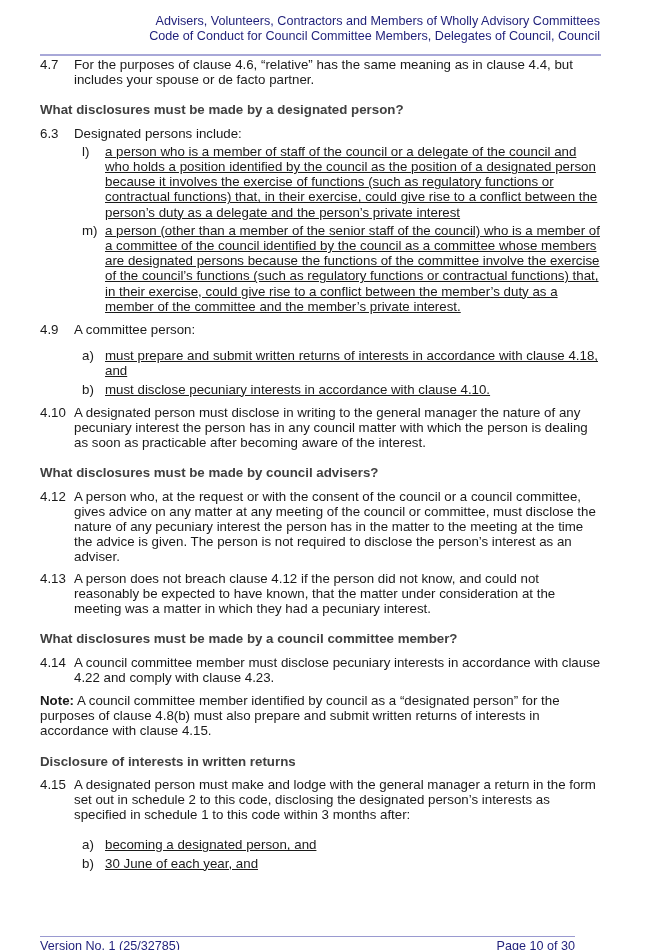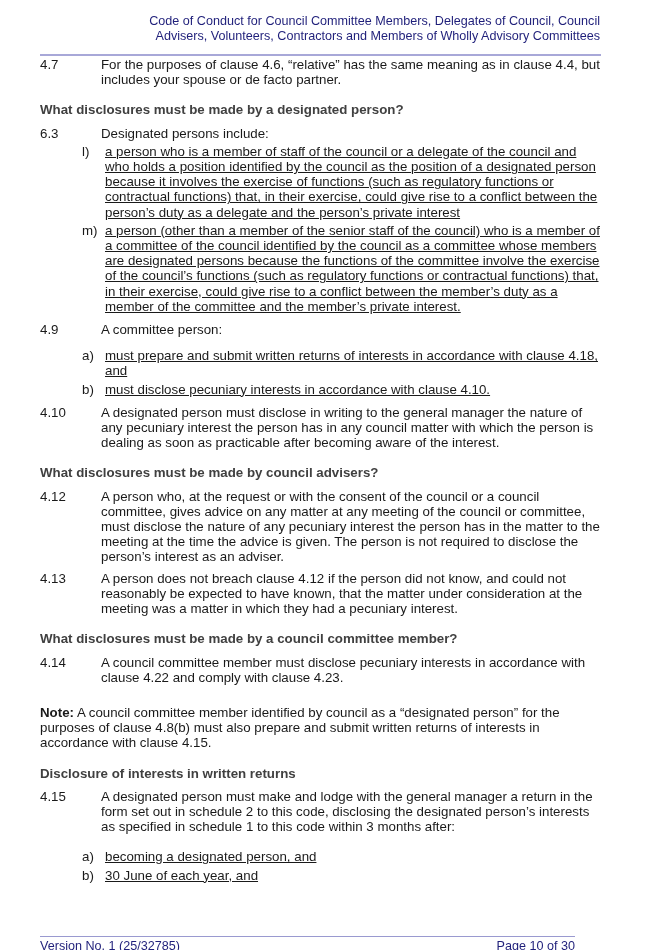--- a/index.html
+++ b/index.html
@@ -2,39 +2,39 @@
 <html><head>
   <meta charset="utf-8">
   <style>
     html, body { margin: 0; padding: 0; background: #ffffff; }
     body { width: 656px; height: 950px; position: relative; overflow: hidden;
       font-family: "Liberation Sans", sans-serif; color: #1a1a1a; font-size: 13.3px; line-height: 15.2px; }
     .header { position: absolute; top: 14px; right: 56px; width: 500px; text-align: right;
       color: #1f1f7a; font-size: 12.6px; line-height: 15px; }
     .header-rule { position: absolute; left: 40px; top: 54px; width: 561px; height: 2px; background: #a8a8d8; }
     .content { position: absolute; left: 40px; top: 57px; width: 562px; }
-    .clause { display: flex; margin-bottom: 6px; gap: 27px; }
+    .clause { display: flex; margin-bottom: 6px; }
     .clause .num { width: 34px; flex: none; }
     .clause .text { flex: 1; }
     .sub { display: flex; margin-left: 42px; margin-top: 3px; }
     .sub .letter { width: 23px; flex: none; }
     .sub .text { flex: 1; text-decoration: underline; }
     .heading { color: #404040; font-weight: bold; font-size: 13.3px; margin: 15px 0 8px 0; }
-    .note { margin: 20px 0 0 0; }
+    .note { margin: 8px 0 0 0; }
     .note b { font-weight: bold; }
     .footer-rule { position: absolute; left: 40px; top: 936px; width: 535px; height: 1px; background: #9a9ad0; }
     .footer { position: absolute; left: 40px; top: 939px; width: 535px; display: flex; justify-content: space-between;
       color: #1f1f7a; font-size: 12.6px; }
   </style>
 </head>
 <body>
 
 <div class="header">
+  <div>Advisers, Volunteers, Contractors and Members of Wholly Advisory Committees</div>
   <div>Code of Conduct for Council Committee Members, Delegates of Council, Council</div>
-  <div>Advisers, Volunteers, Contractors and Members of Wholly Advisory Committees</div>
 </div>
 <div class="header-rule"></div>
 
 <div class="content">
   <div class="clause">
     <span class="num">4.7</span>
     <span class="text">For the purposes of clause 4.6, “relative” has the same meaning as in clause 4.4, but includes your spouse or de facto partner.</span>
   </div>
 
   <div class="heading">What disclosures must be made by a designated person?</div>

